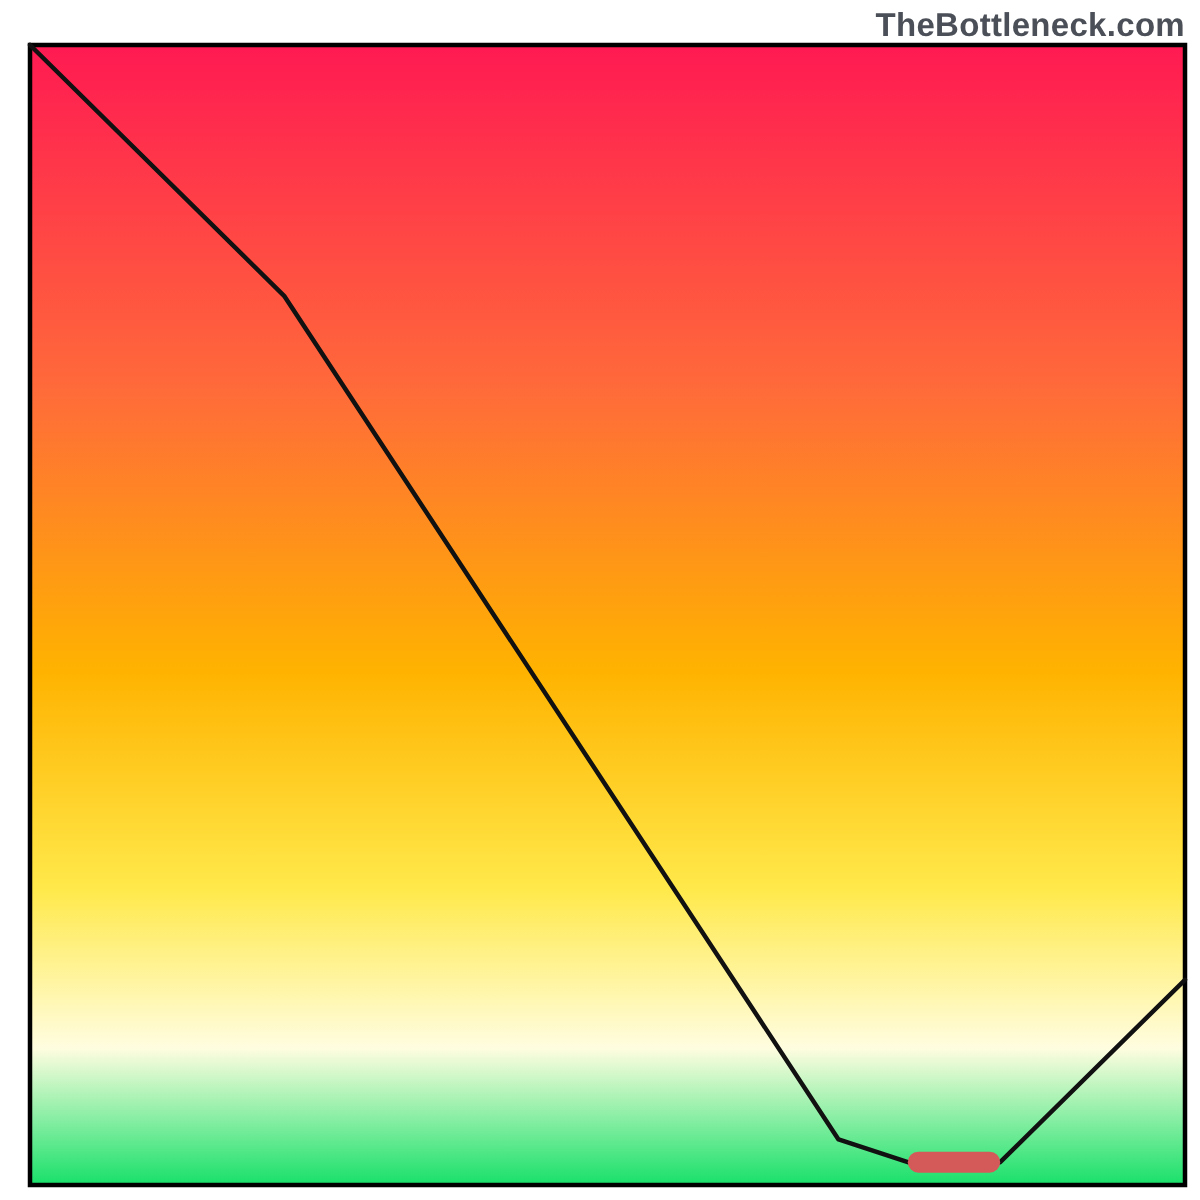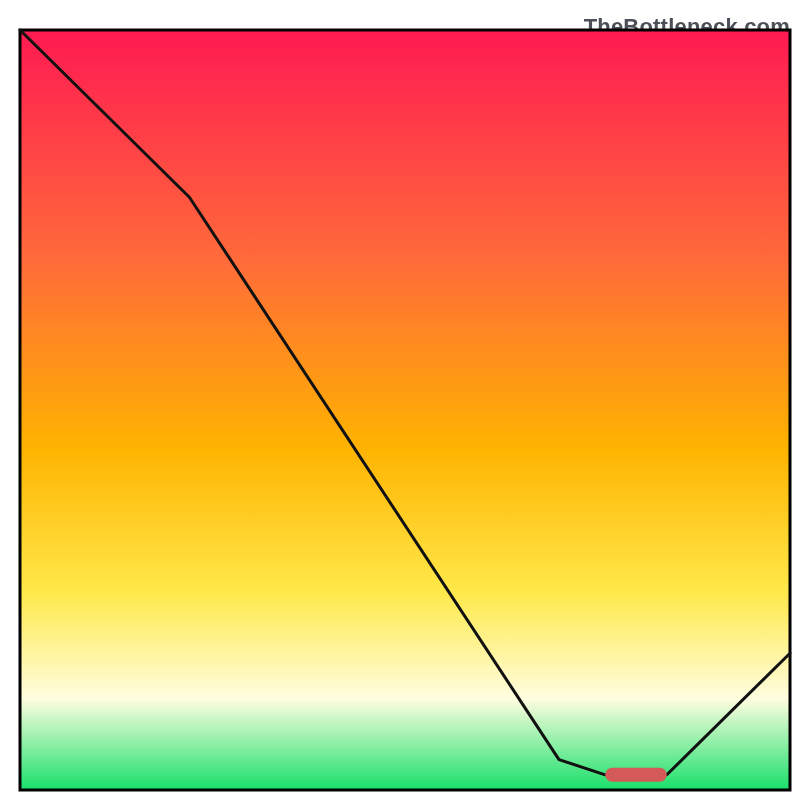--- a/index.html
+++ b/index.html
@@ -11,21 +11,21 @@
     background: #fff;
     font-family: Arial, Helvetica, sans-serif;
   }
   .stage {
     position: relative;
     width: 800px;
     height: 800px;
   }
   .brand {
     position: absolute;
-    top: 14px;
+    top: 4px;
     right: 10px;
     font-size: 22px;
     font-weight: 600;
     color: #4b4f57;
     letter-spacing: 0.2px;
   }
   svg.chart {
     position: absolute;
     left: 0;
     top: 0;

